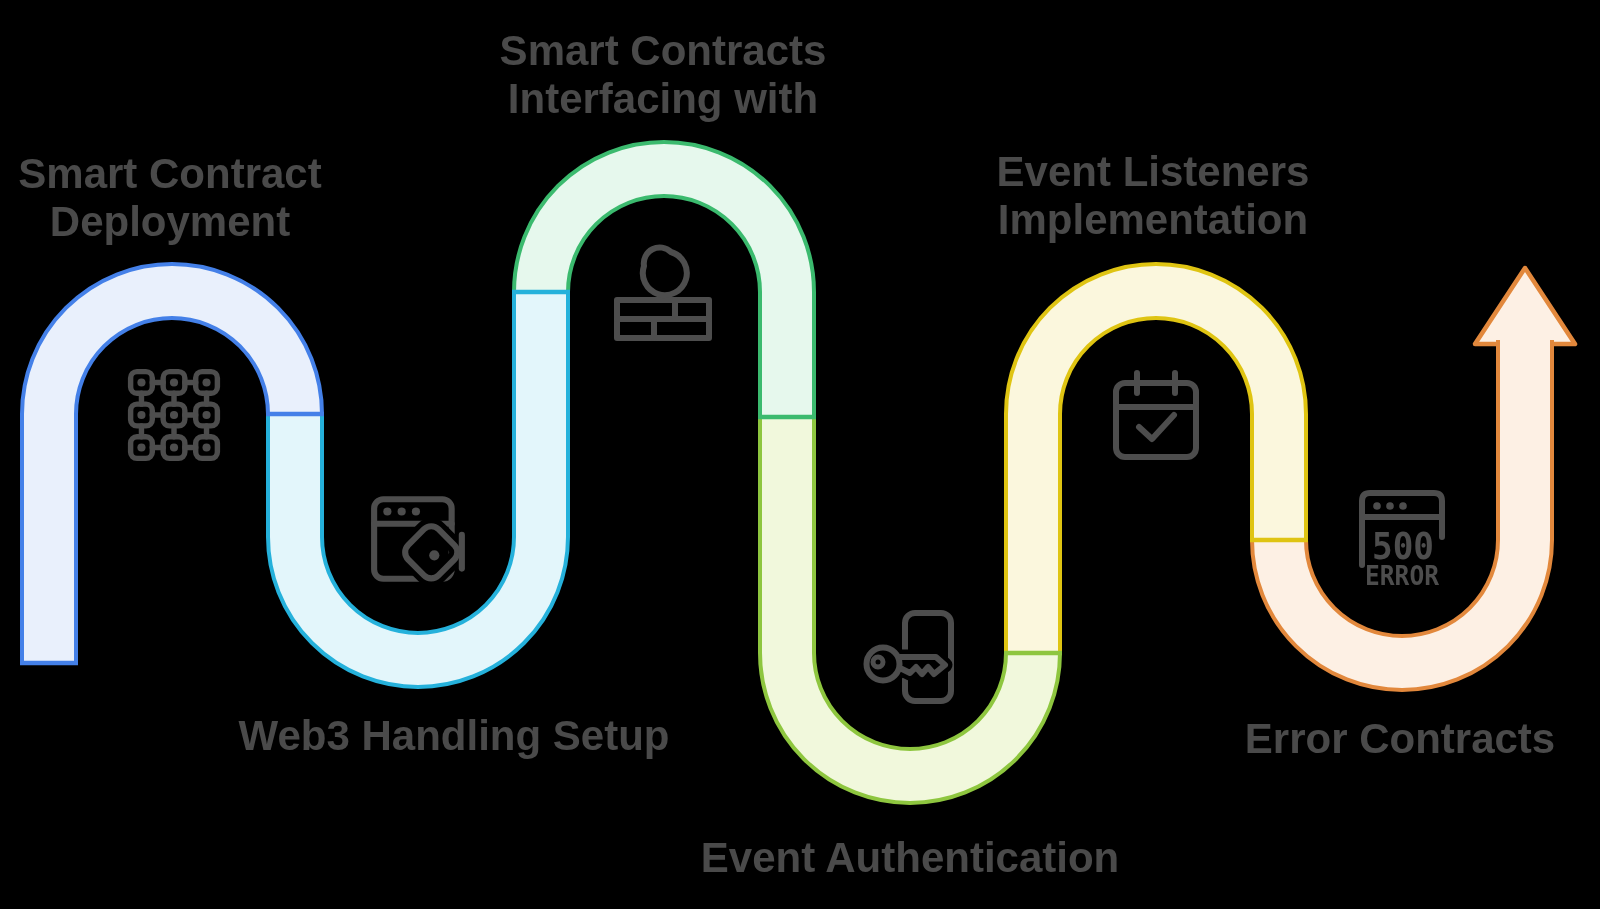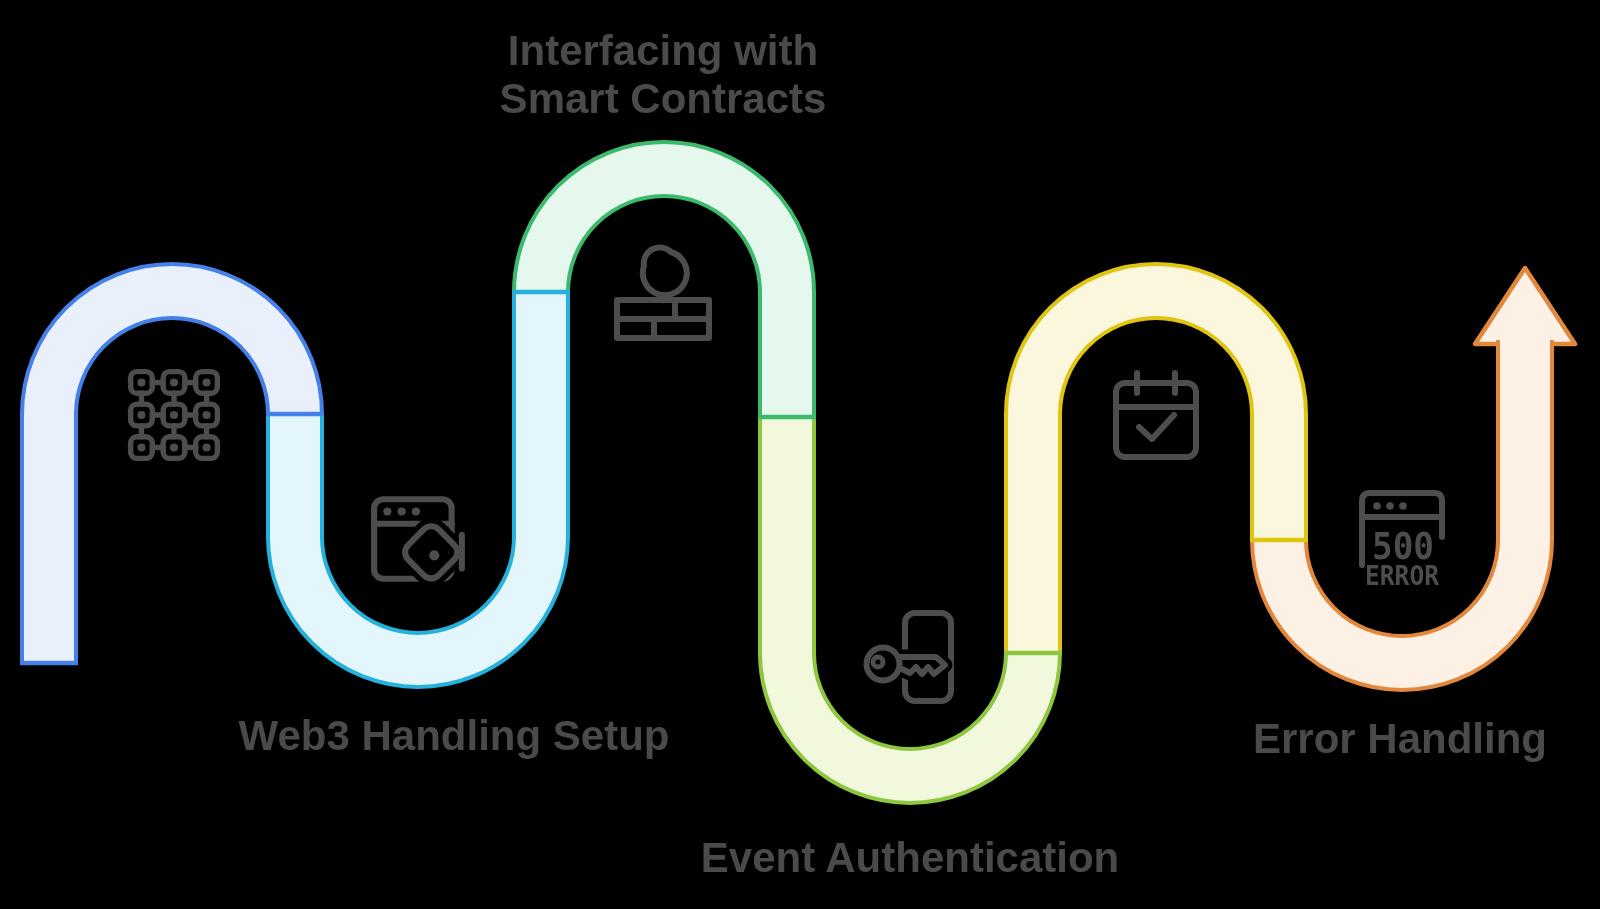--- a/index.html
+++ b/index.html
@@ -68,32 +68,40 @@
     <g>
       <line class="cap" x1="20" y1="663" x2="78" y2="663" stroke="#4480e8"></line>
       <line class="cap" x1="266" y1="414" x2="324" y2="414" stroke="#4480e8"></line>
       <line class="cap" x1="512" y1="292" x2="570" y2="292" stroke="#25b1db"></line>
       <line class="cap" x1="758" y1="417" x2="816" y2="417" stroke="#3bba6e"></line>
       <line class="cap" x1="1004" y1="653" x2="1062" y2="653" stroke="#8ec63f"></line>
       <line class="cap" x1="1250" y1="540" x2="1308" y2="540" stroke="#dfc412"></line>
     </g>
   </svg>
 
+  <div class="label" style="left:170px;top:198px">
+    <span>Smart Contract</span>
+    <span>Deployment</span>
+  </div>
   <div class="label" style="left:663px;top:75px">
+    <span>Smart Contracts</span>
     <span>Interfacing with</span>
-    <span>Smart Contracts</span>
+  </div>
+  <div class="label" style="left:1153px;top:196px">
+    <span>Event Listeners</span>
+    <span>Implementation</span>
   </div>
   <div class="label" style="left:454px;top:736px">
     <span>Web3 Handling Setup</span>
   </div>
   <div class="label" style="left:910px;top:858px">
     <span>Event Authentication</span>
   </div>
   <div class="label" style="left:1400px;top:739px">
-    <span>Error Handling</span>
+    <span>Error Contracts</span>
   </div>
 
   <svg class="icon" style="left:127px;top:368px" width="94" height="94" viewBox="0 0 104 104">
     <g class="ln">
       <rect x="4" y="4" width="24" height="24" rx="7"></rect>
         <rect x="40" y="4" width="24" height="24" rx="7"></rect>
         <rect x="76" y="4" width="24" height="24" rx="7"></rect>
       <rect x="4" y="40" width="24" height="24" rx="7"></rect>
         <rect x="40" y="40" width="24" height="24" rx="7"></rect>
         <rect x="76" y="40" width="24" height="24" rx="7"></rect>

